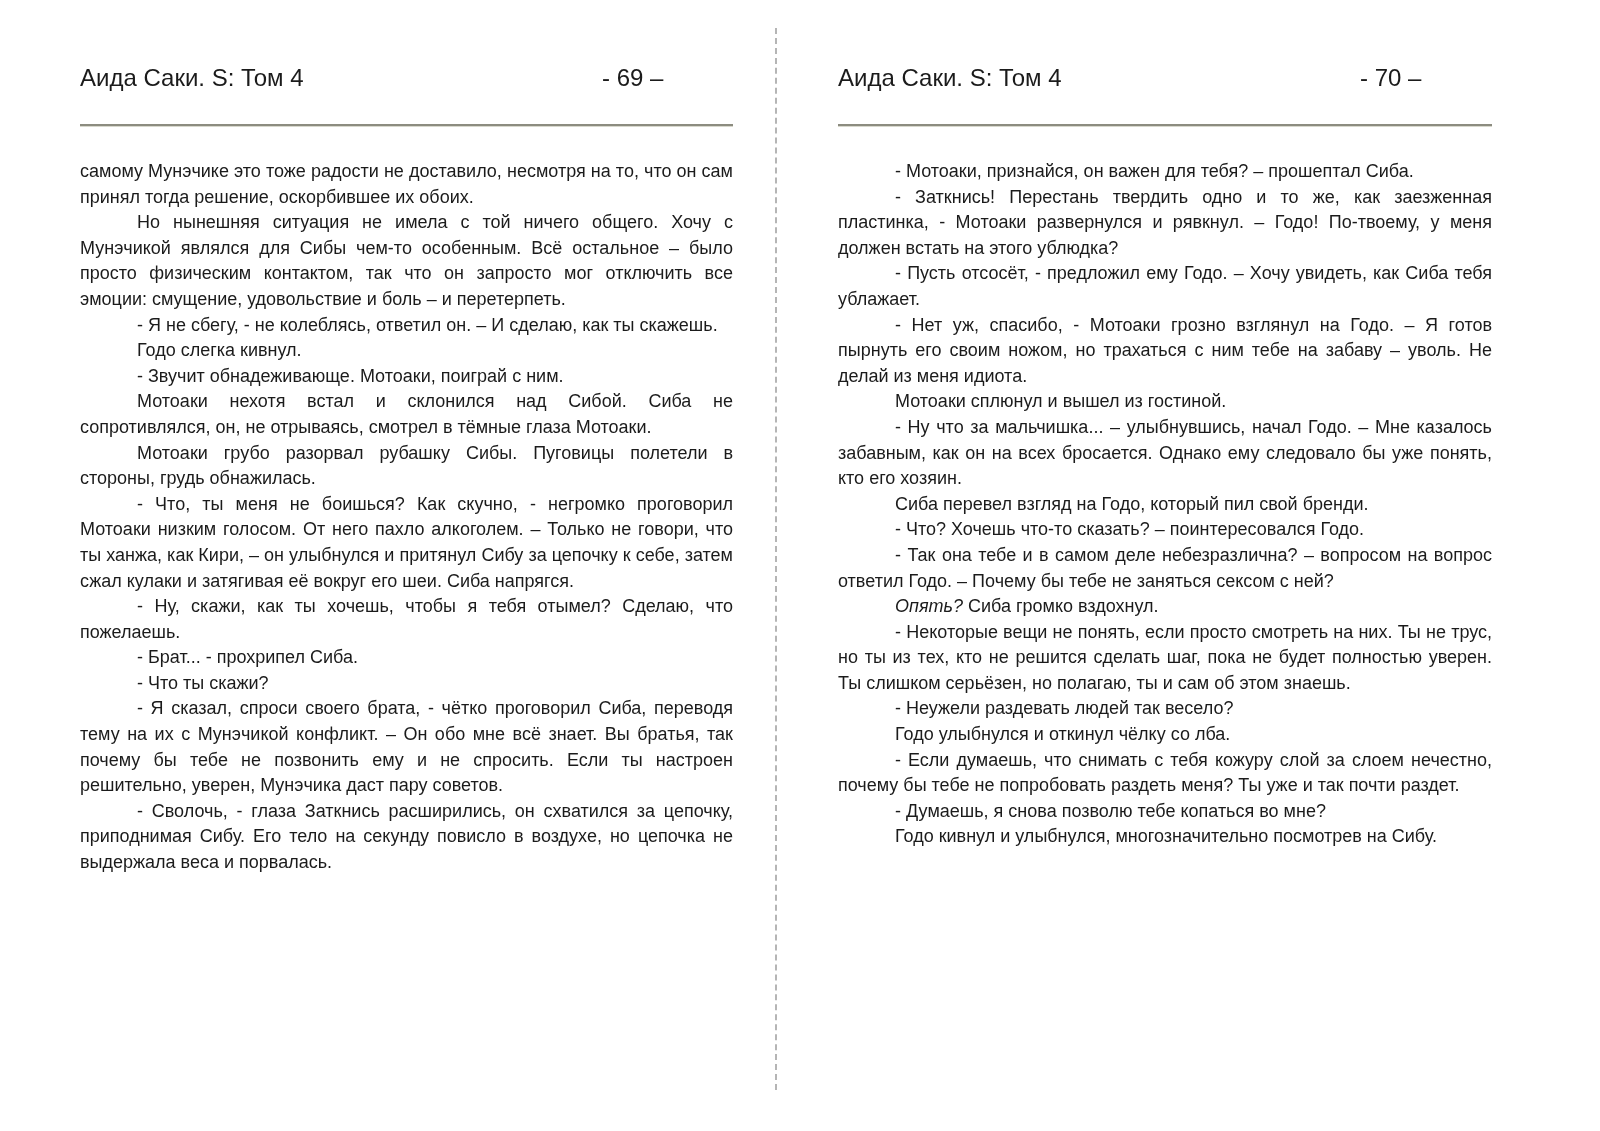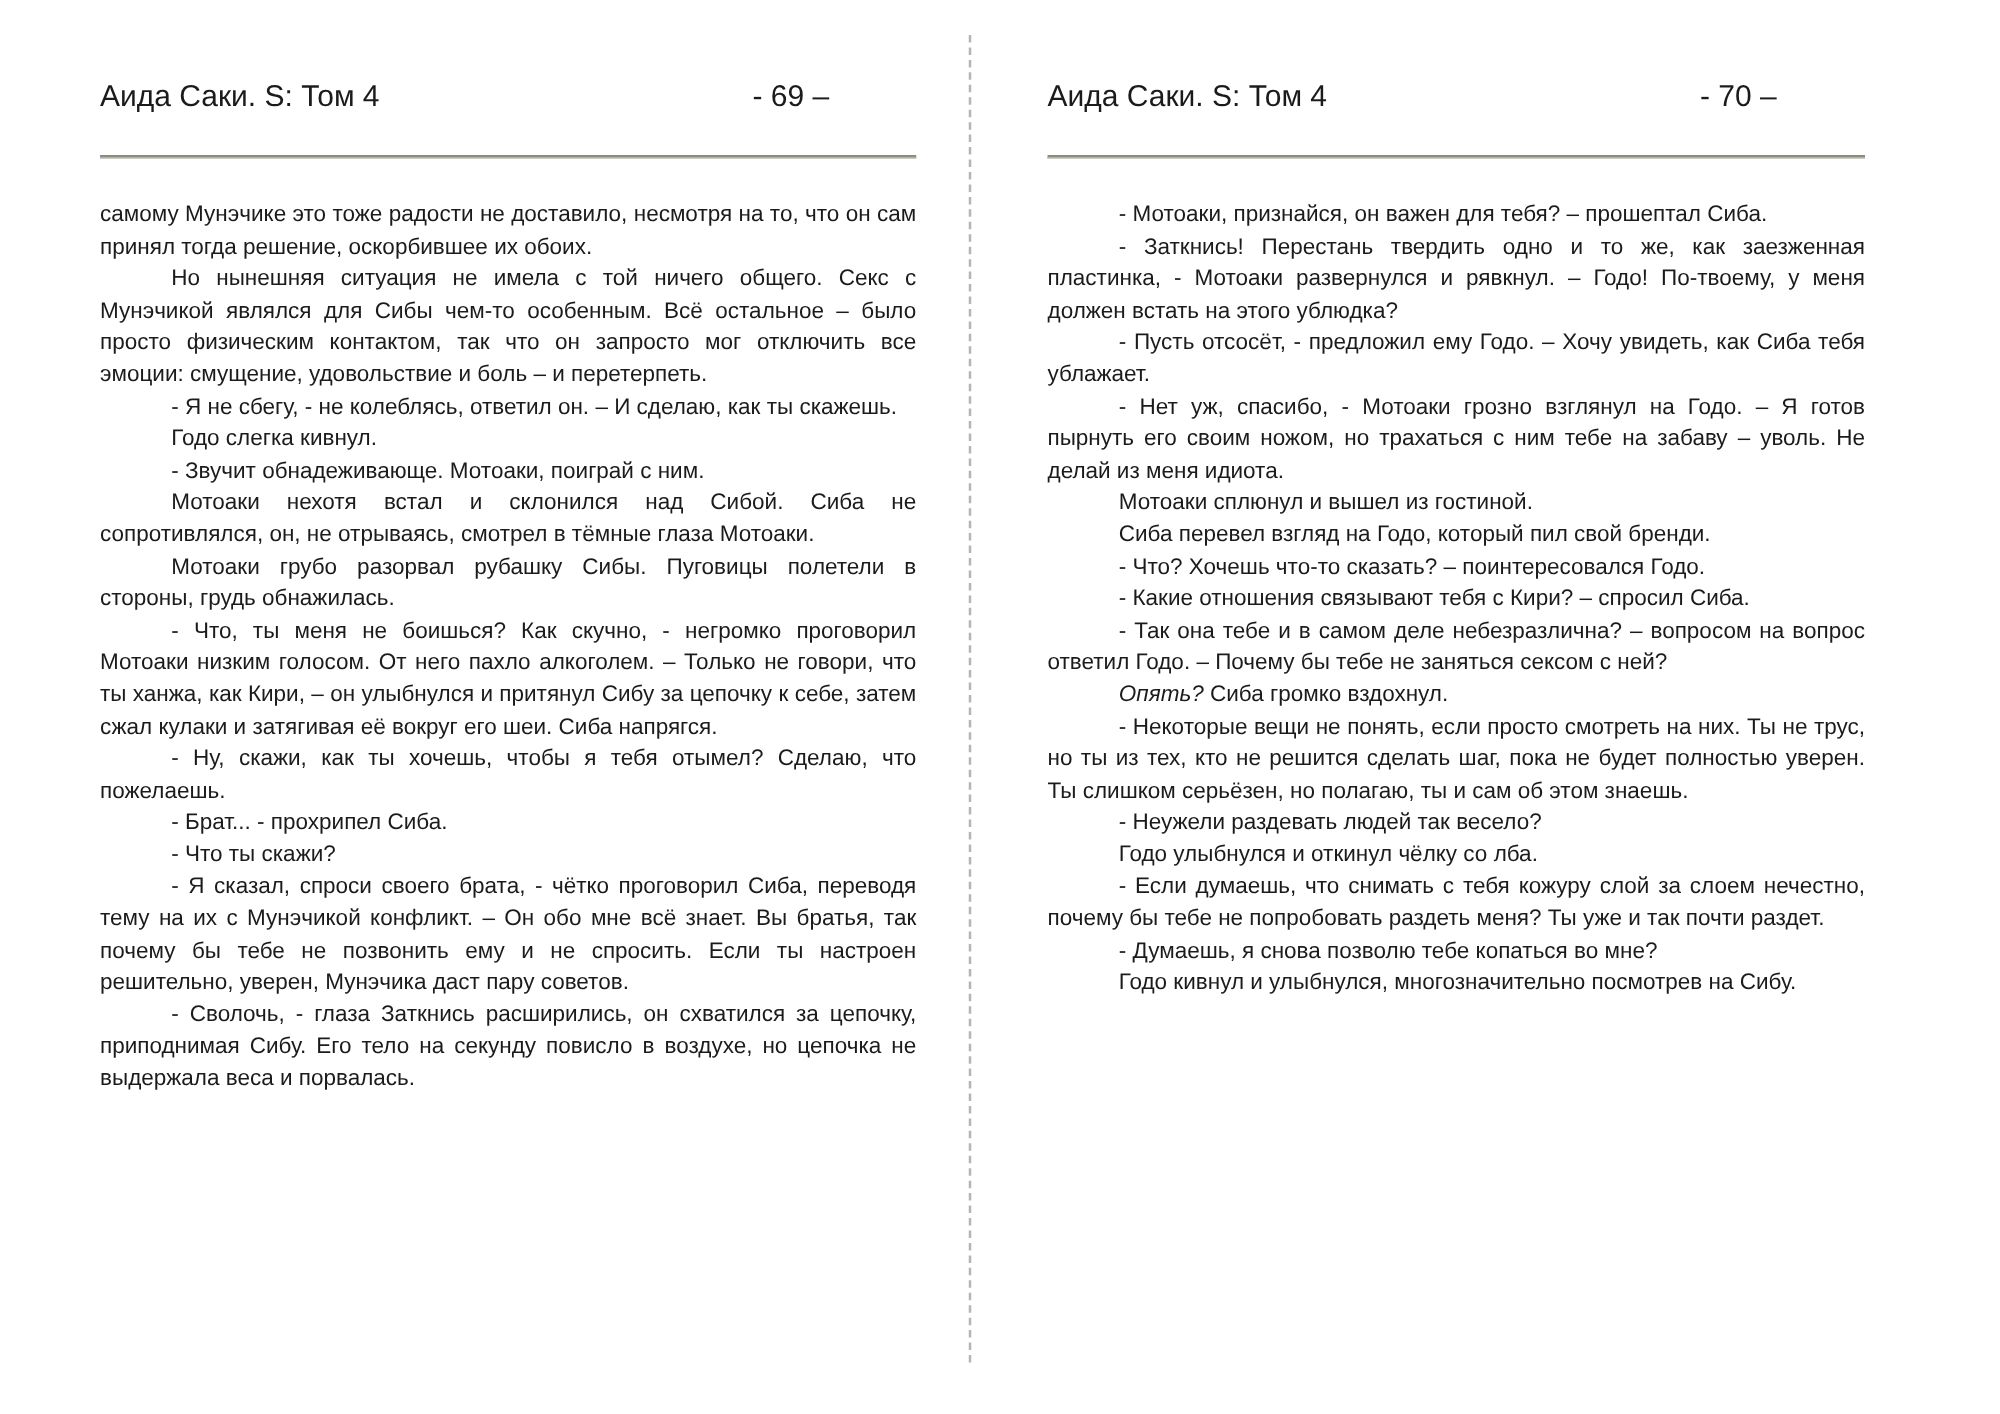--- a/index.html
+++ b/index.html
@@ -68,21 +68,21 @@
   <div class="divider"></div>
 
   <section class="page page--left">
     <header class="page-header">
       <span class="running-title">Аида Саки. S: Том 4</span>
       <span class="page-number">- 69 –</span>
     </header>
     <div class="rule"></div>
     <div class="page-body">
         <p class="para"><span>самому Мунэчике это тоже радости не доставило, несмотря на то, что он сам принял тогда решение, оскорбившее их обоих.</span></p>
-        <p class="para indent"><span>Но нынешняя ситуация не имела с той ничего общего. Секс с Мунэчикой являлся для Сибы чем-то особенным. Всё остальное – было просто физическим контактом, так что он запросто мог отключить все эмоции: смущение, удовольствие и боль – и перетерпеть.</span></p>
+        <p class="para indent"><span>Но нынешняя ситуация не имела с той ничего общего. Хочу с Мунэчикой являлся для Сибы чем-то особенным. Всё остальное – было просто физическим контактом, так что он запросто мог отключить все эмоции: смущение, удовольствие и боль – и перетерпеть.</span></p>
         <p class="para indent"><span>- Я не сбегу, - не колеблясь, ответил он. – И сделаю, как ты скажешь.</span></p>
         <p class="para indent"><span>Годо слегка кивнул.</span></p>
         <p class="para indent"><span>- Звучит обнадеживающе. Мотоаки, поиграй с ним.</span></p>
         <p class="para indent"><span>Мотоаки нехотя встал и склонился над Сибой. Сиба не сопротивлялся, он, не отрываясь, смотрел в тёмные глаза Мотоаки.</span></p>
         <p class="para indent"><span>Мотоаки грубо разорвал рубашку Сибы. Пуговицы полетели в стороны, грудь обнажилась.</span></p>
         <p class="para indent"><span>- Что, ты меня не боишься? Как скучно, - негромко проговорил Мотоаки низким голосом. От него пахло алкоголем. – Только не говори, что ты ханжа, как Кири, – он улыбнулся и притянул Сибу за цепочку к себе, затем сжал кулаки и затягивая её вокруг его шеи. Сиба напрягся.</span></p>
         <p class="para indent"><span>- Ну, скажи, как ты хочешь, чтобы я тебя отымел? Сделаю, что пожелаешь.</span></p>
         <p class="para indent"><span>- Брат... - прохрипел Сиба.</span></p>
         <p class="para indent"><span>- Что ты скажи?</span></p>
         <p class="para indent"><span>- Я сказал, спроси своего брата, - чётко проговорил Сиба, переводя тему на их с Мунэчикой конфликт. – Он обо мне всё знает. Вы братья, так почему бы тебе не позвонить ему и не спросить. Если ты настроен решительно, уверен, Мунэчика даст пару советов.</span></p>
@@ -95,23 +95,23 @@
       <span class="running-title">Аида Саки. S: Том 4</span>
       <span class="page-number">- 70 –</span>
     </header>
     <div class="rule"></div>
     <div class="page-body">
         <p class="para indent"><span>- Мотоаки, признайся, он важен для тебя? – прошептал Сиба.</span></p>
         <p class="para indent"><span>- Заткнись! Перестань твердить одно и то же, как заезженная пластинка, - Мотоаки развернулся и рявкнул. – Годо! По-твоему, у меня должен встать на этого ублюдка?</span></p>
         <p class="para indent"><span>- Пусть отсосёт, - предложил ему Годо. – Хочу увидеть, как Сиба тебя ублажает.</span></p>
         <p class="para indent"><span>- Нет уж, спасибо, - Мотоаки грозно взглянул на Годо. – Я готов пырнуть его своим ножом, но трахаться с ним тебе на забаву – уволь. Не делай из меня идиота.</span></p>
         <p class="para indent"><span>Мотоаки сплюнул и вышел из гостиной.</span></p>
+        <p class="para indent"><span>- Ну что за мальчишка... – улыбнувшись, начал Годо. – Мне казалось забавным, как он на всех бросается. Однако ему следовало бы уже понять, кто его хозяин.</span></p>
         <p class="para indent"><span>Сиба перевел взгляд на Годо, который пил свой бренди.</span></p>
         <p class="para indent"><span>- Что? Хочешь что-то сказать? – поинтересовался Годо.</span></p>
-        <p class="para indent"><span>- Какие отношения связывают тебя с Кири? – спросил Сиба.</span></p>
         <p class="para indent"><span>- Так она тебе и в самом деле небезразлична? – вопросом на вопрос ответил Годо. – Почему бы тебе не заняться сексом с ней?</span></p>
         <p class="para indent"><span class="italic">Опять?</span><span> Сиба громко вздохнул.</span></p>
         <p class="para indent"><span>- Некоторые вещи не понять, если просто смотреть на них. Ты не трус, но ты из тех, кто не решится сделать шаг, пока не будет полностью уверен. Ты слишком серьёзен, но полагаю, ты и сам об этом знаешь.</span></p>
         <p class="para indent"><span>- Неужели раздевать людей так весело?</span></p>
         <p class="para indent"><span>Годо улыбнулся и откинул чёлку со лба.</span></p>
         <p class="para indent"><span>- Если думаешь, что снимать с тебя кожуру слой за слоем нечестно, почему бы тебе не попробовать раздеть меня? Ты уже и так почти раздет.</span></p>
         <p class="para indent"><span>- Думаешь, я снова позволю тебе копаться во мне?</span></p>
         <p class="para indent"><span>Годо кивнул и улыбнулся, многозначительно посмотрев на Сибу.</span></p>
       </div>
   </section>

